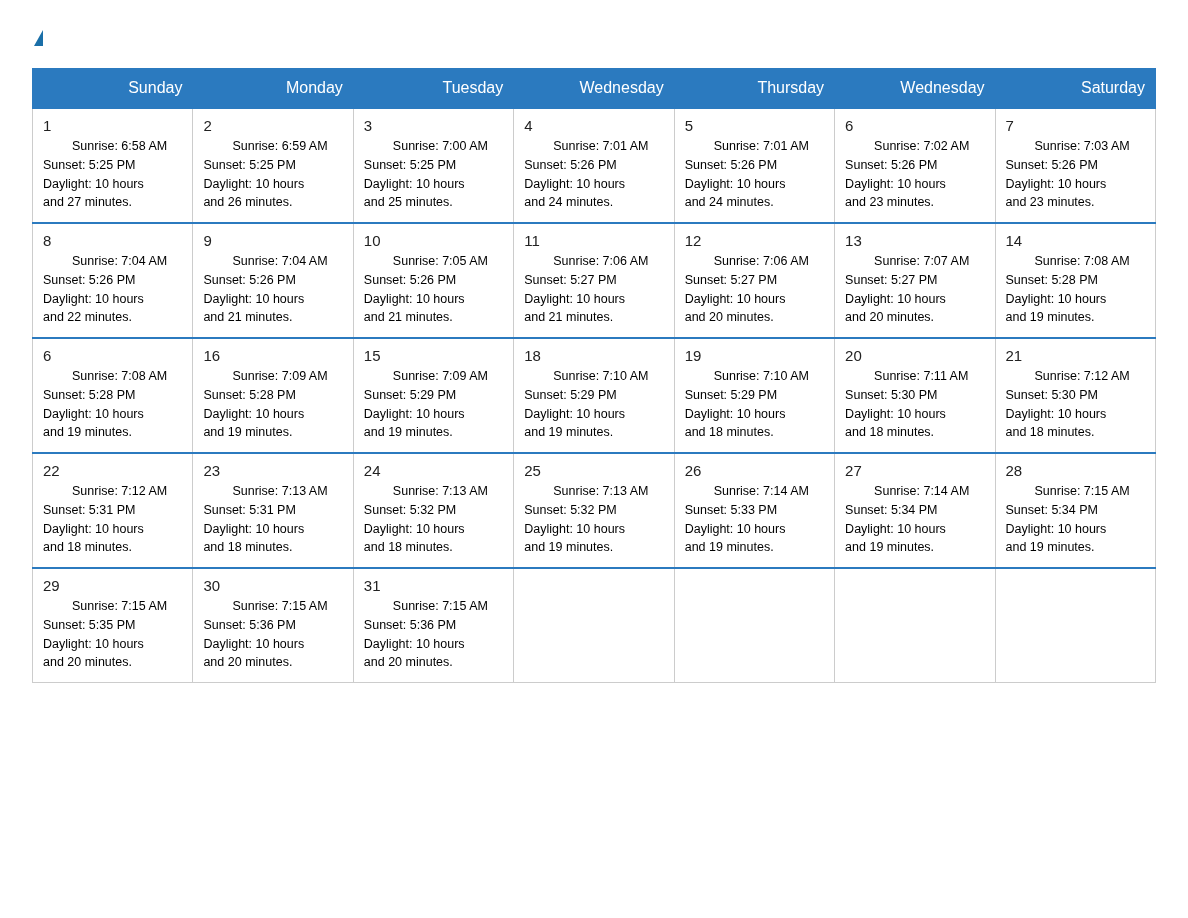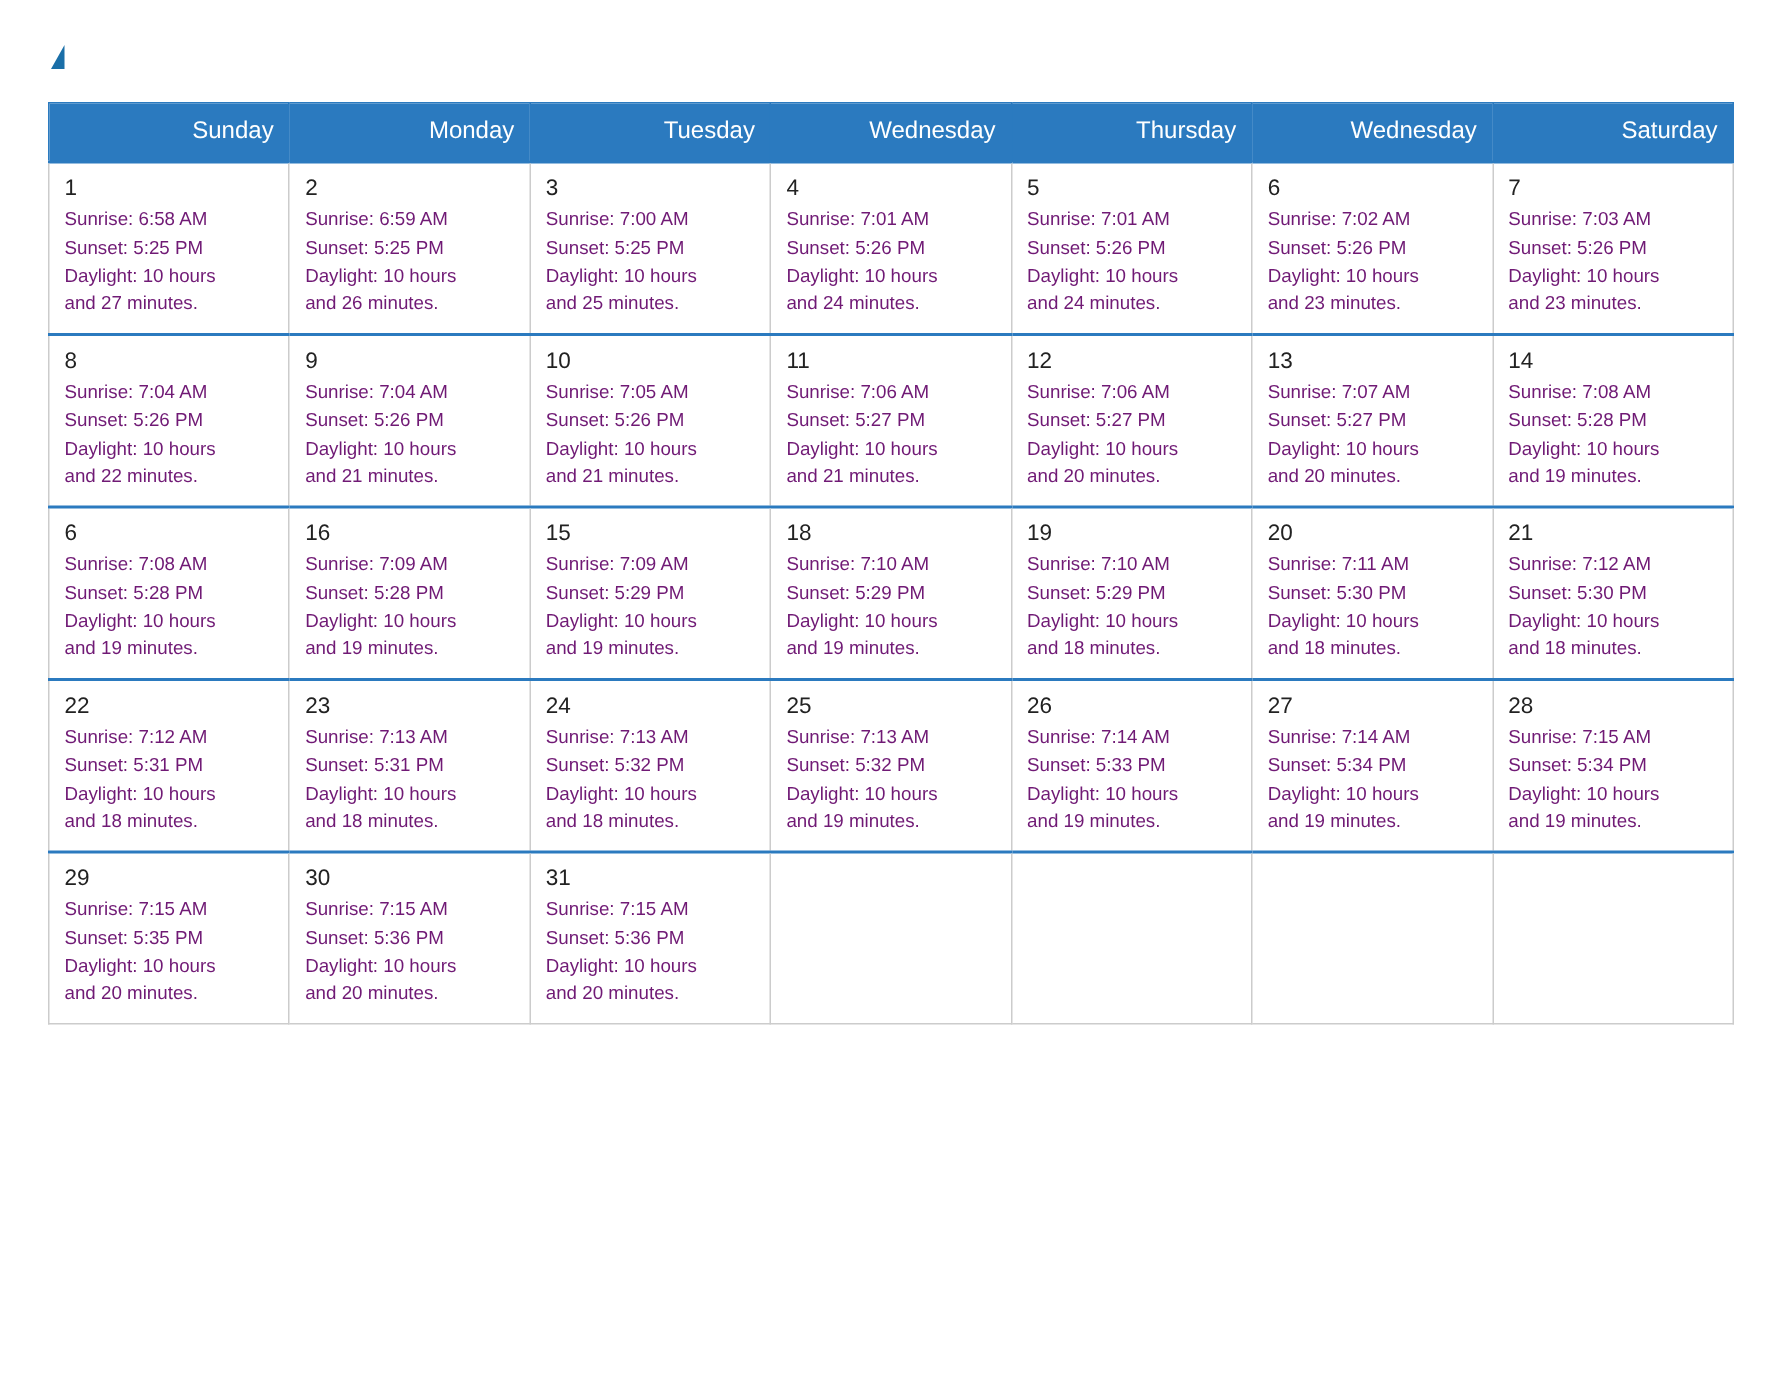--- a/index.html
+++ b/index.html
@@ -90,22 +90,23 @@
       border-top: 2px solid #2b7abf !important;
     }
     .day-num {
       font-size: 15px;
       font-weight: 500;
       display: block;
       margin-bottom: 3px;
     }
     .day-info {
       font-size: 12.5px;
-      color: #701a75;
+      color: #000000;
       line-height: 1.5;
+      margin-left: 29px;
     }
     tbody tr:last-child td {
       border-bottom: 1px solid #ccc;
     }
     .empty-cell {
       background: #fff;
     }
   </style>
 </head>
 <body>

